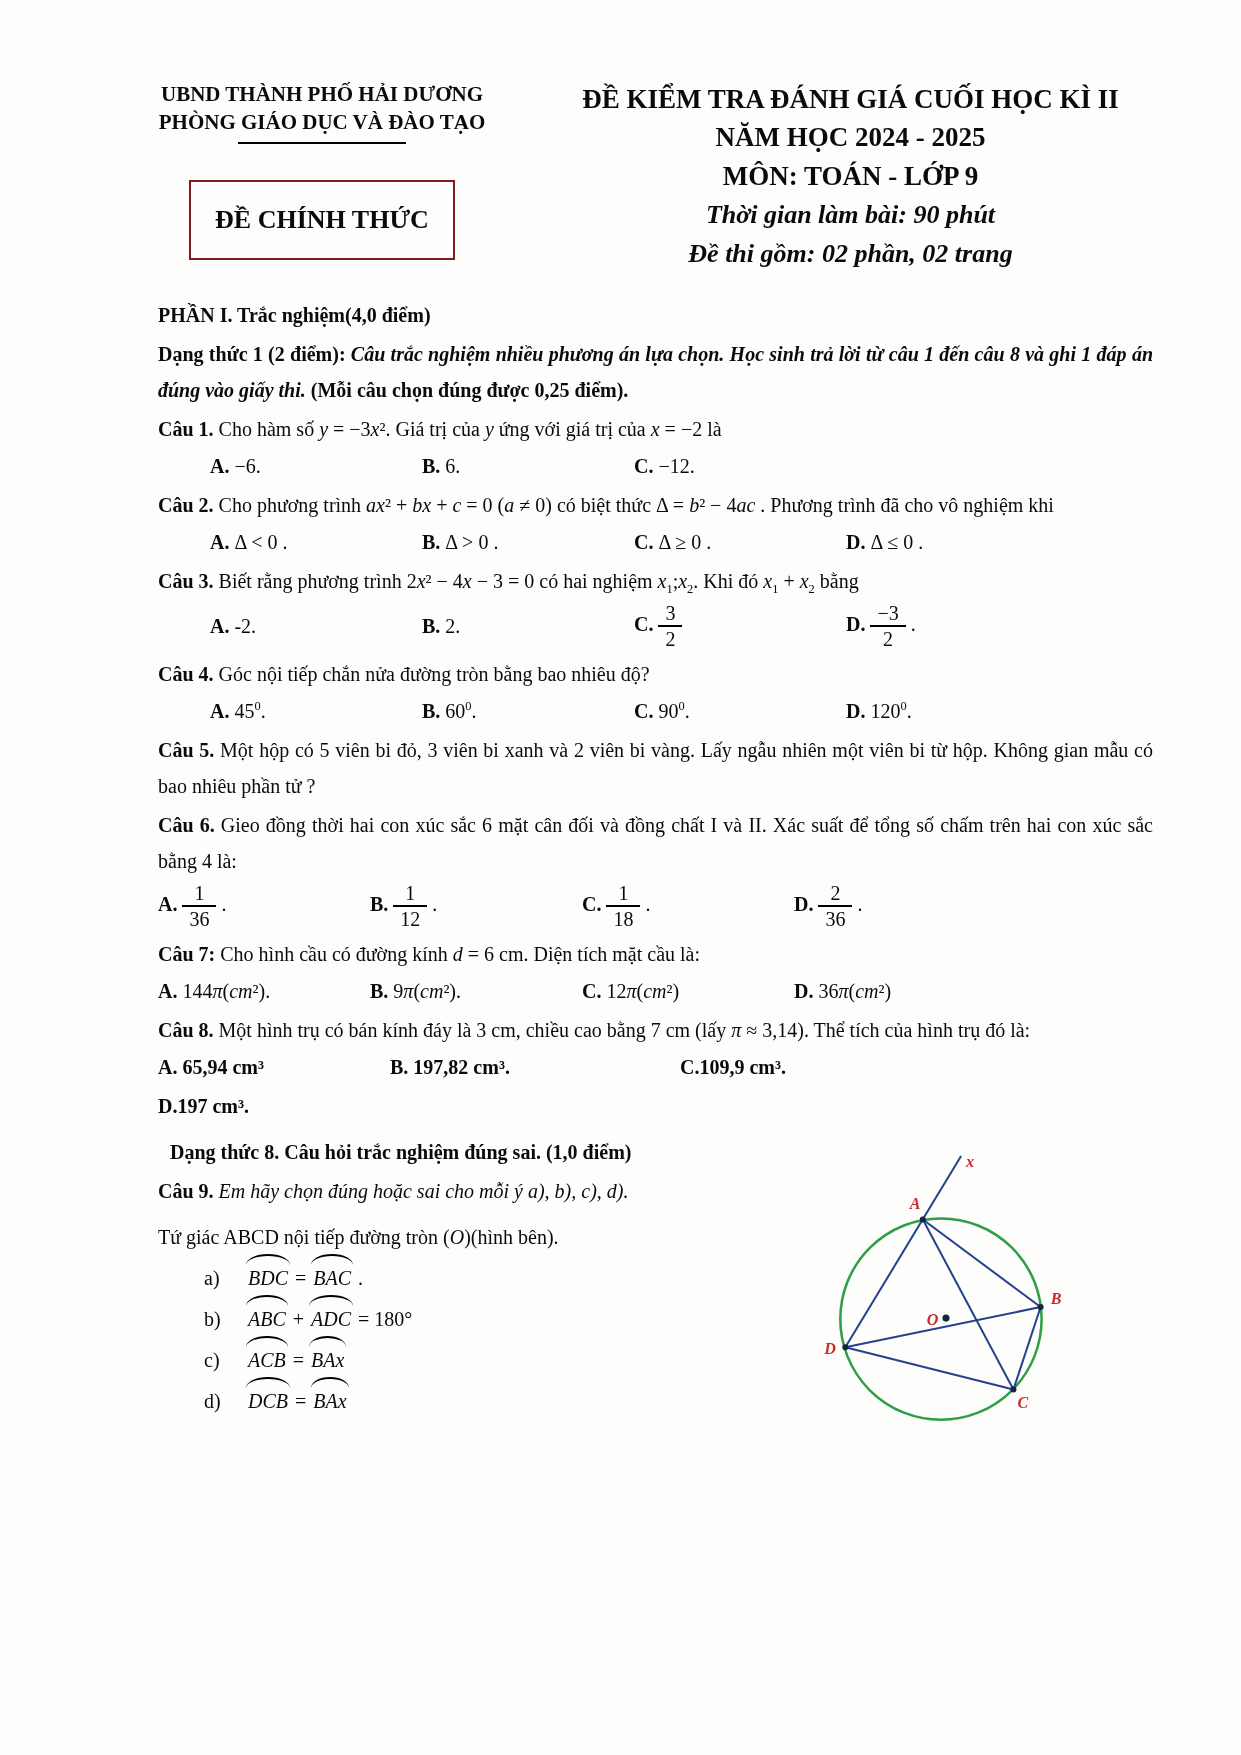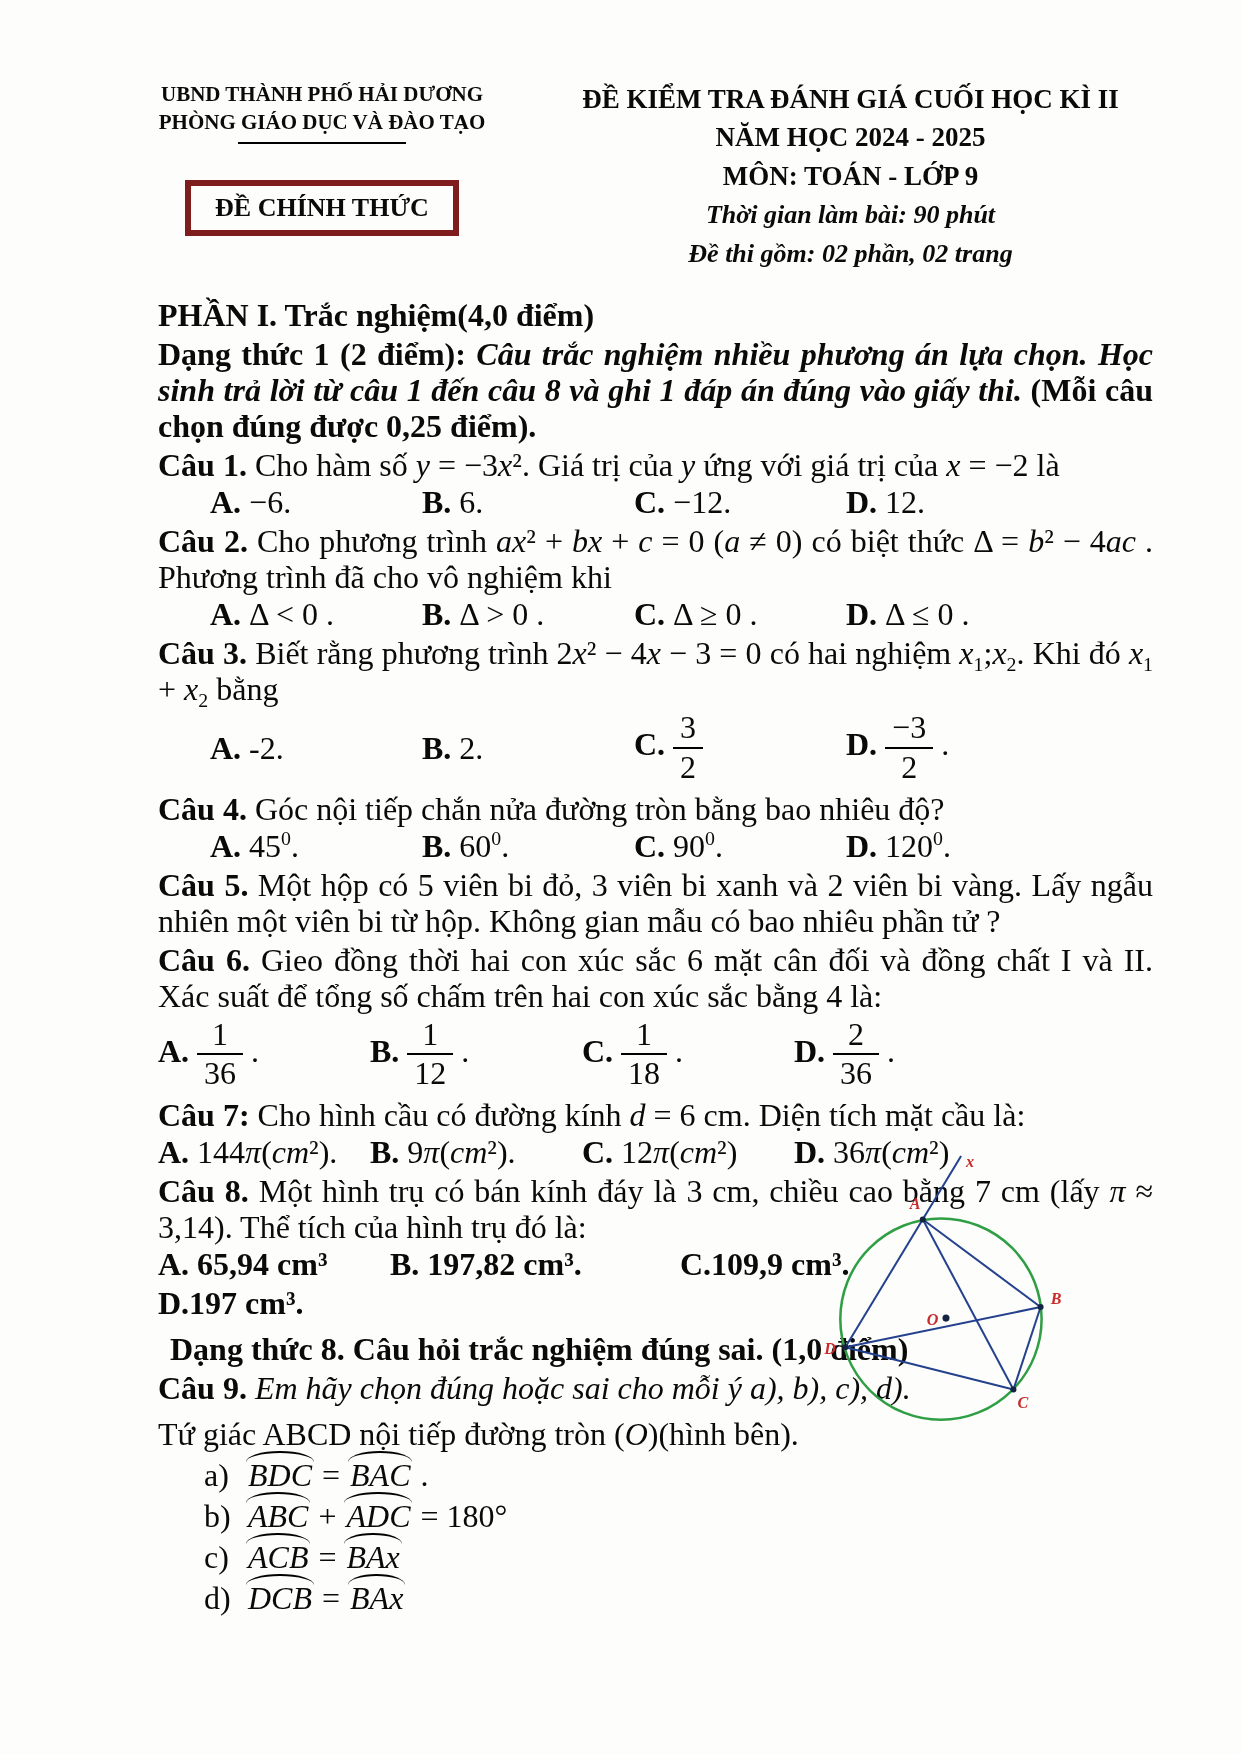--- a/index.html
+++ b/index.html
@@ -5,27 +5,27 @@
   *{box-sizing:border-box;}
   html,body{margin:0;padding:0;background:#e9e9e9;}
   .page{width:1241px;height:1755px;margin:0 auto;background:#fdfdfb;color:#0a0a0a;
         font-family:"Liberation Serif","DejaVu Serif",serif;position:relative;
         padding:80px 88px 0 96px;overflow:hidden;}
   
   .header{display:flex;}
   .header-left{width:452px;flex-shrink:0;text-align:center;}
   .org{font-weight:700;font-size:21px;line-height:1.35;}
   .rule{width:168px;border-bottom:2px solid #000;margin:5px auto 0;}
-  .official-box{display:inline-block;margin-top:36px;border:6px solid #7f1d1d;padding:7px 24px;
+  .official-box{display:inline-block;margin-top:36px;border:2px solid #7f1d1d;padding:23px 24px;
                 font-weight:700;font-size:26px;}
   .header-right{flex:1;text-align:center;}
   .ht1{font-weight:700;font-size:27px;line-height:1.42;}
   .ht-sub{font-weight:700;font-style:italic;font-size:26px;line-height:1.5;}
   
-  .content{margin-top:24px;padding-left:62px;font-size:32px;line-height:36px;}
+  .content{margin-top:24px;padding-left:62px;font-size:20px;line-height:36px;}
   .part-title{font-weight:700;}
   .q{margin-top:3px;}
   .qtext{text-align:justify;}
   .m{font-style:italic;}
   .b{font-weight:700;}
   .i{font-style:italic;}
   .sup{vertical-align:super;font-size:0.62em;line-height:0;}
   .sub{vertical-align:sub;font-size:0.62em;line-height:0;}
   .opts{display:flex;align-items:center;margin:1px 0;}
   .opts-indent{padding-left:52px;}
@@ -79,21 +79,20 @@
   <div class="content">
     <div class="part-title">PHẦN I. Trắc nghiệm(4,0 điểm)</div>
 
     <div class="q qtext"><b>Dạng thức 1 (2 điểm):</b> <b class="i">Câu trắc nghiệm nhiều phương án lựa chọn. Học sinh trả lời từ câu 1 đến câu 8 và ghi 1 đáp án đúng vào giấy thi.</b> <b>(Mỗi câu chọn đúng được 0,25 điểm).</b></div>
 
     <div class="q qtext"><b>Câu 1.</b><span> Cho hàm số <span class="m">y</span> = −3<span class="m">x</span>². Giá trị của <span class="m">y</span> ứng với giá trị của <span class="m">x</span> = −2 là</span></div>
     <div class="opts opts-indent">
       <span class="opt"><b class="opt-label">A.</b><span> −6.</span></span>
       <span class="opt"><b class="opt-label">B.</b><span> 6.</span></span>
       <span class="opt"><b class="opt-label">C.</b><span> −12.</span></span>
-      <span class="opt"><b class="opt-label">D.</b><span> 12.</span></span>
     </div>
 
     <div class="q qtext"><b>Câu 2.</b><span> Cho phương trình <span class="m">ax</span>² + <span class="m">bx</span> + <span class="m">c</span> = 0 (<span class="m">a</span> ≠ 0) có biệt thức Δ = <span class="m">b</span>² − 4<span class="m">ac</span> . Phương trình đã cho vô nghiệm khi</span></div>
     <div class="opts opts-indent">
       <span class="opt"><b class="opt-label">A.</b><span> Δ &lt; 0 .</span></span>
       <span class="opt"><b class="opt-label">B.</b><span> Δ &gt; 0 .</span></span>
       <span class="opt"><b class="opt-label">C.</b><span> Δ ≥ 0 .</span></span>
       <span class="opt"><b class="opt-label">D.</b><span> Δ ≤ 0 .</span></span>
     </div>
 

